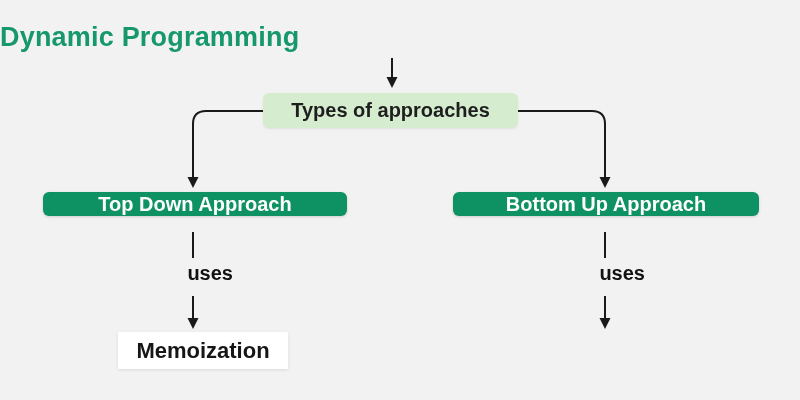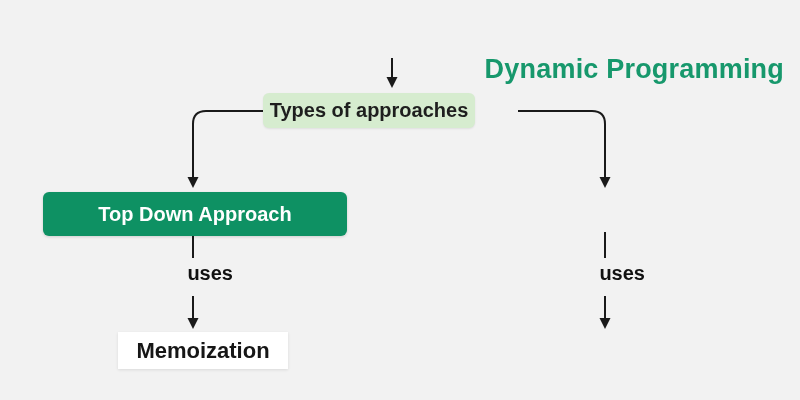--- a/index.html
+++ b/index.html
@@ -6,47 +6,46 @@
   .canvas{
     position:relative;
     width:800px;height:400px;
     background:#f2f2f2;
     font-family:"Liberation Sans", sans-serif;
     overflow:hidden;
   }
   .title{
     position:absolute;
     left:0; top:22px; width:784px;
-    text-align:right;
+    text-align:left;
     font-size:27px; font-weight:bold;
     color:#17986c;
     letter-spacing:0.2px;
-    margin-top:32px;
   }
   .arrow-layer{
     position:absolute; left:0; top:0;
     width:800px; height:400px;
     pointer-events:none;
   }
   .node{
     position:absolute;
     display:flex; align-items:center; justify-content:center;
     border-radius:6px;
     font-weight:bold;
     box-sizing:border-box;
   }
   .node-light{
-    left:263px; top:93px; width:212px; height:35px;
+    left:263px; top:93px; width:255px; height:35px;
     background:#d6eccf;
     color:#1e1e1e;
     font-size:20px;
     box-shadow:0 1px 2px rgba(0,0,0,0.08);
   }
   .node-green{
-    top:192px; height:44px;
+    top:192px; height:24px;
     background:#0e9163;
     color:#ffffff;
     font-size:20px;
     box-shadow:0 1px 3px rgba(0,0,0,0.15);
   }
   .node-topdown{ left:43px; width:304px; }
   .node-bottomup{ left:453px; width:306px; }
   .uses-label{
     position:absolute; top:262px; width:80px;
     text-align:right;
@@ -93,20 +92,23 @@
   </svg>
 
   <div class="node node-light">
     <span>Types of approaches</span>
   </div>
 
   <div class="node node-green node-topdown">
     <span>Top Down Approach</span>
   </div>
 
+  <div class="node node-green node-bottomup">
+    <span>Bottom Up Approach</span>
+  </div>
 
   <div class="uses-label uses-left">uses</div>
   <div class="uses-label uses-right">uses</div>
 
   <div class="node node-white node-memo">
     <span>Memoization</span>
   </div>
 
 
 </div>

